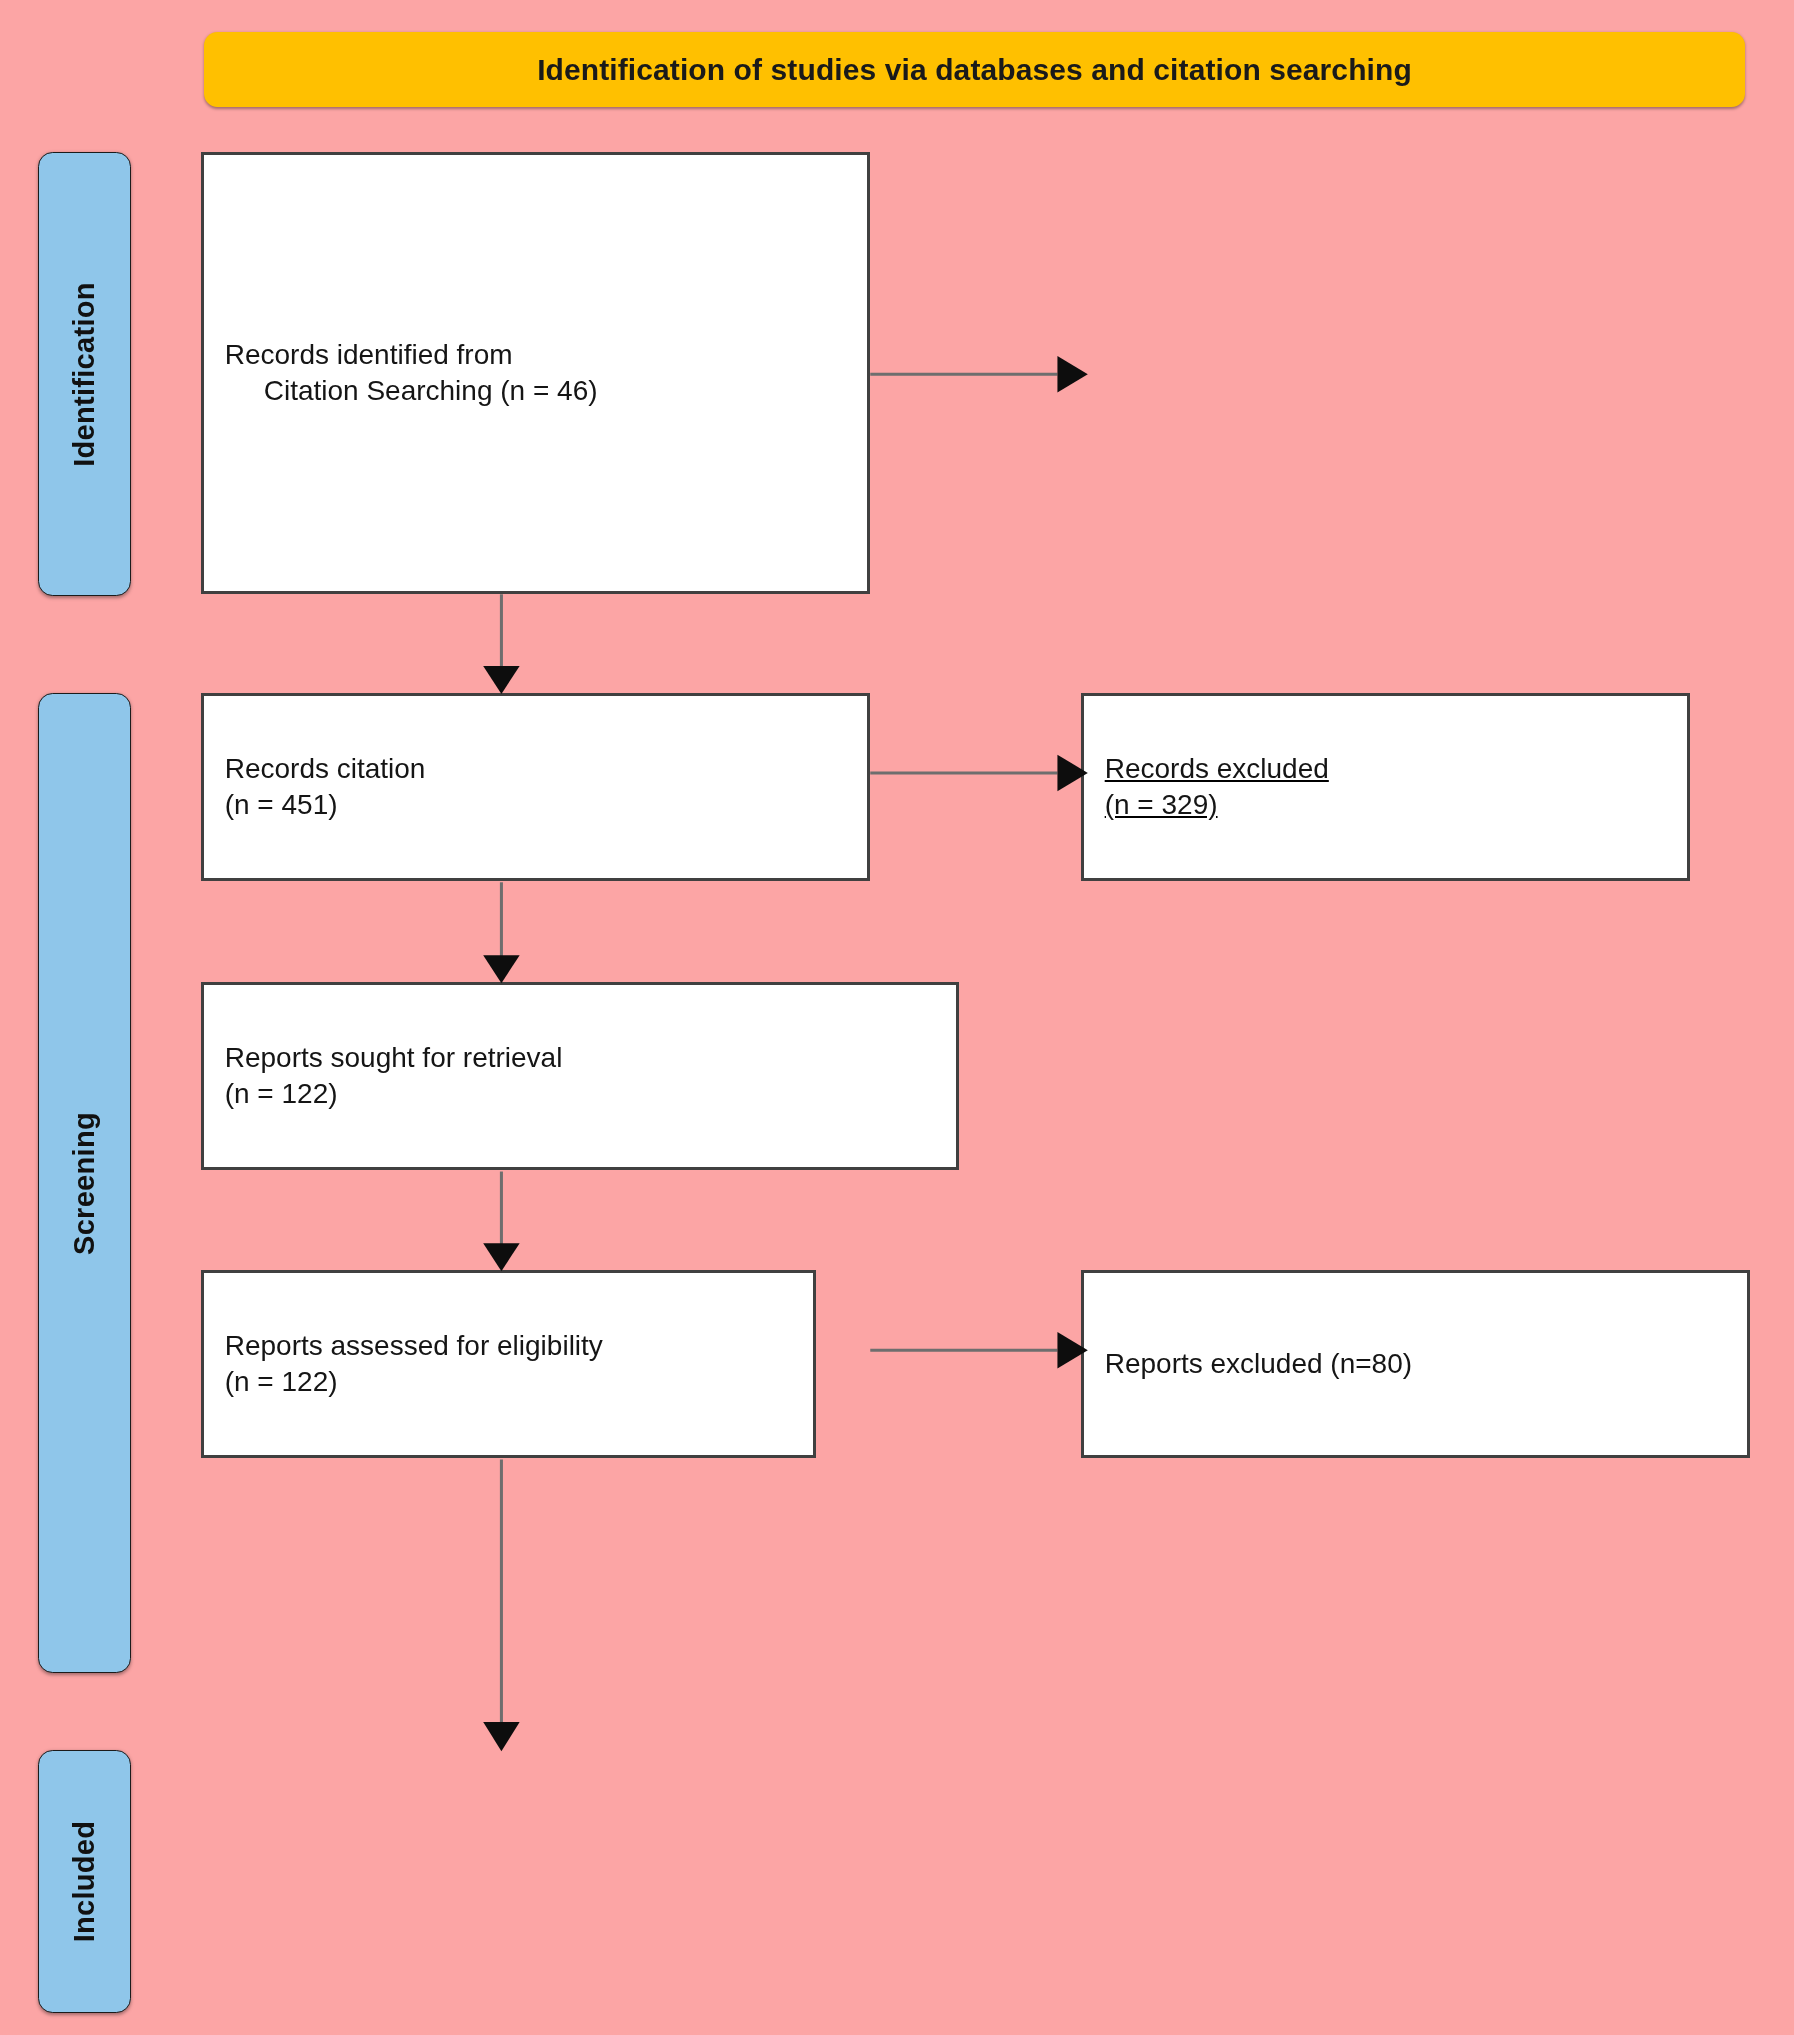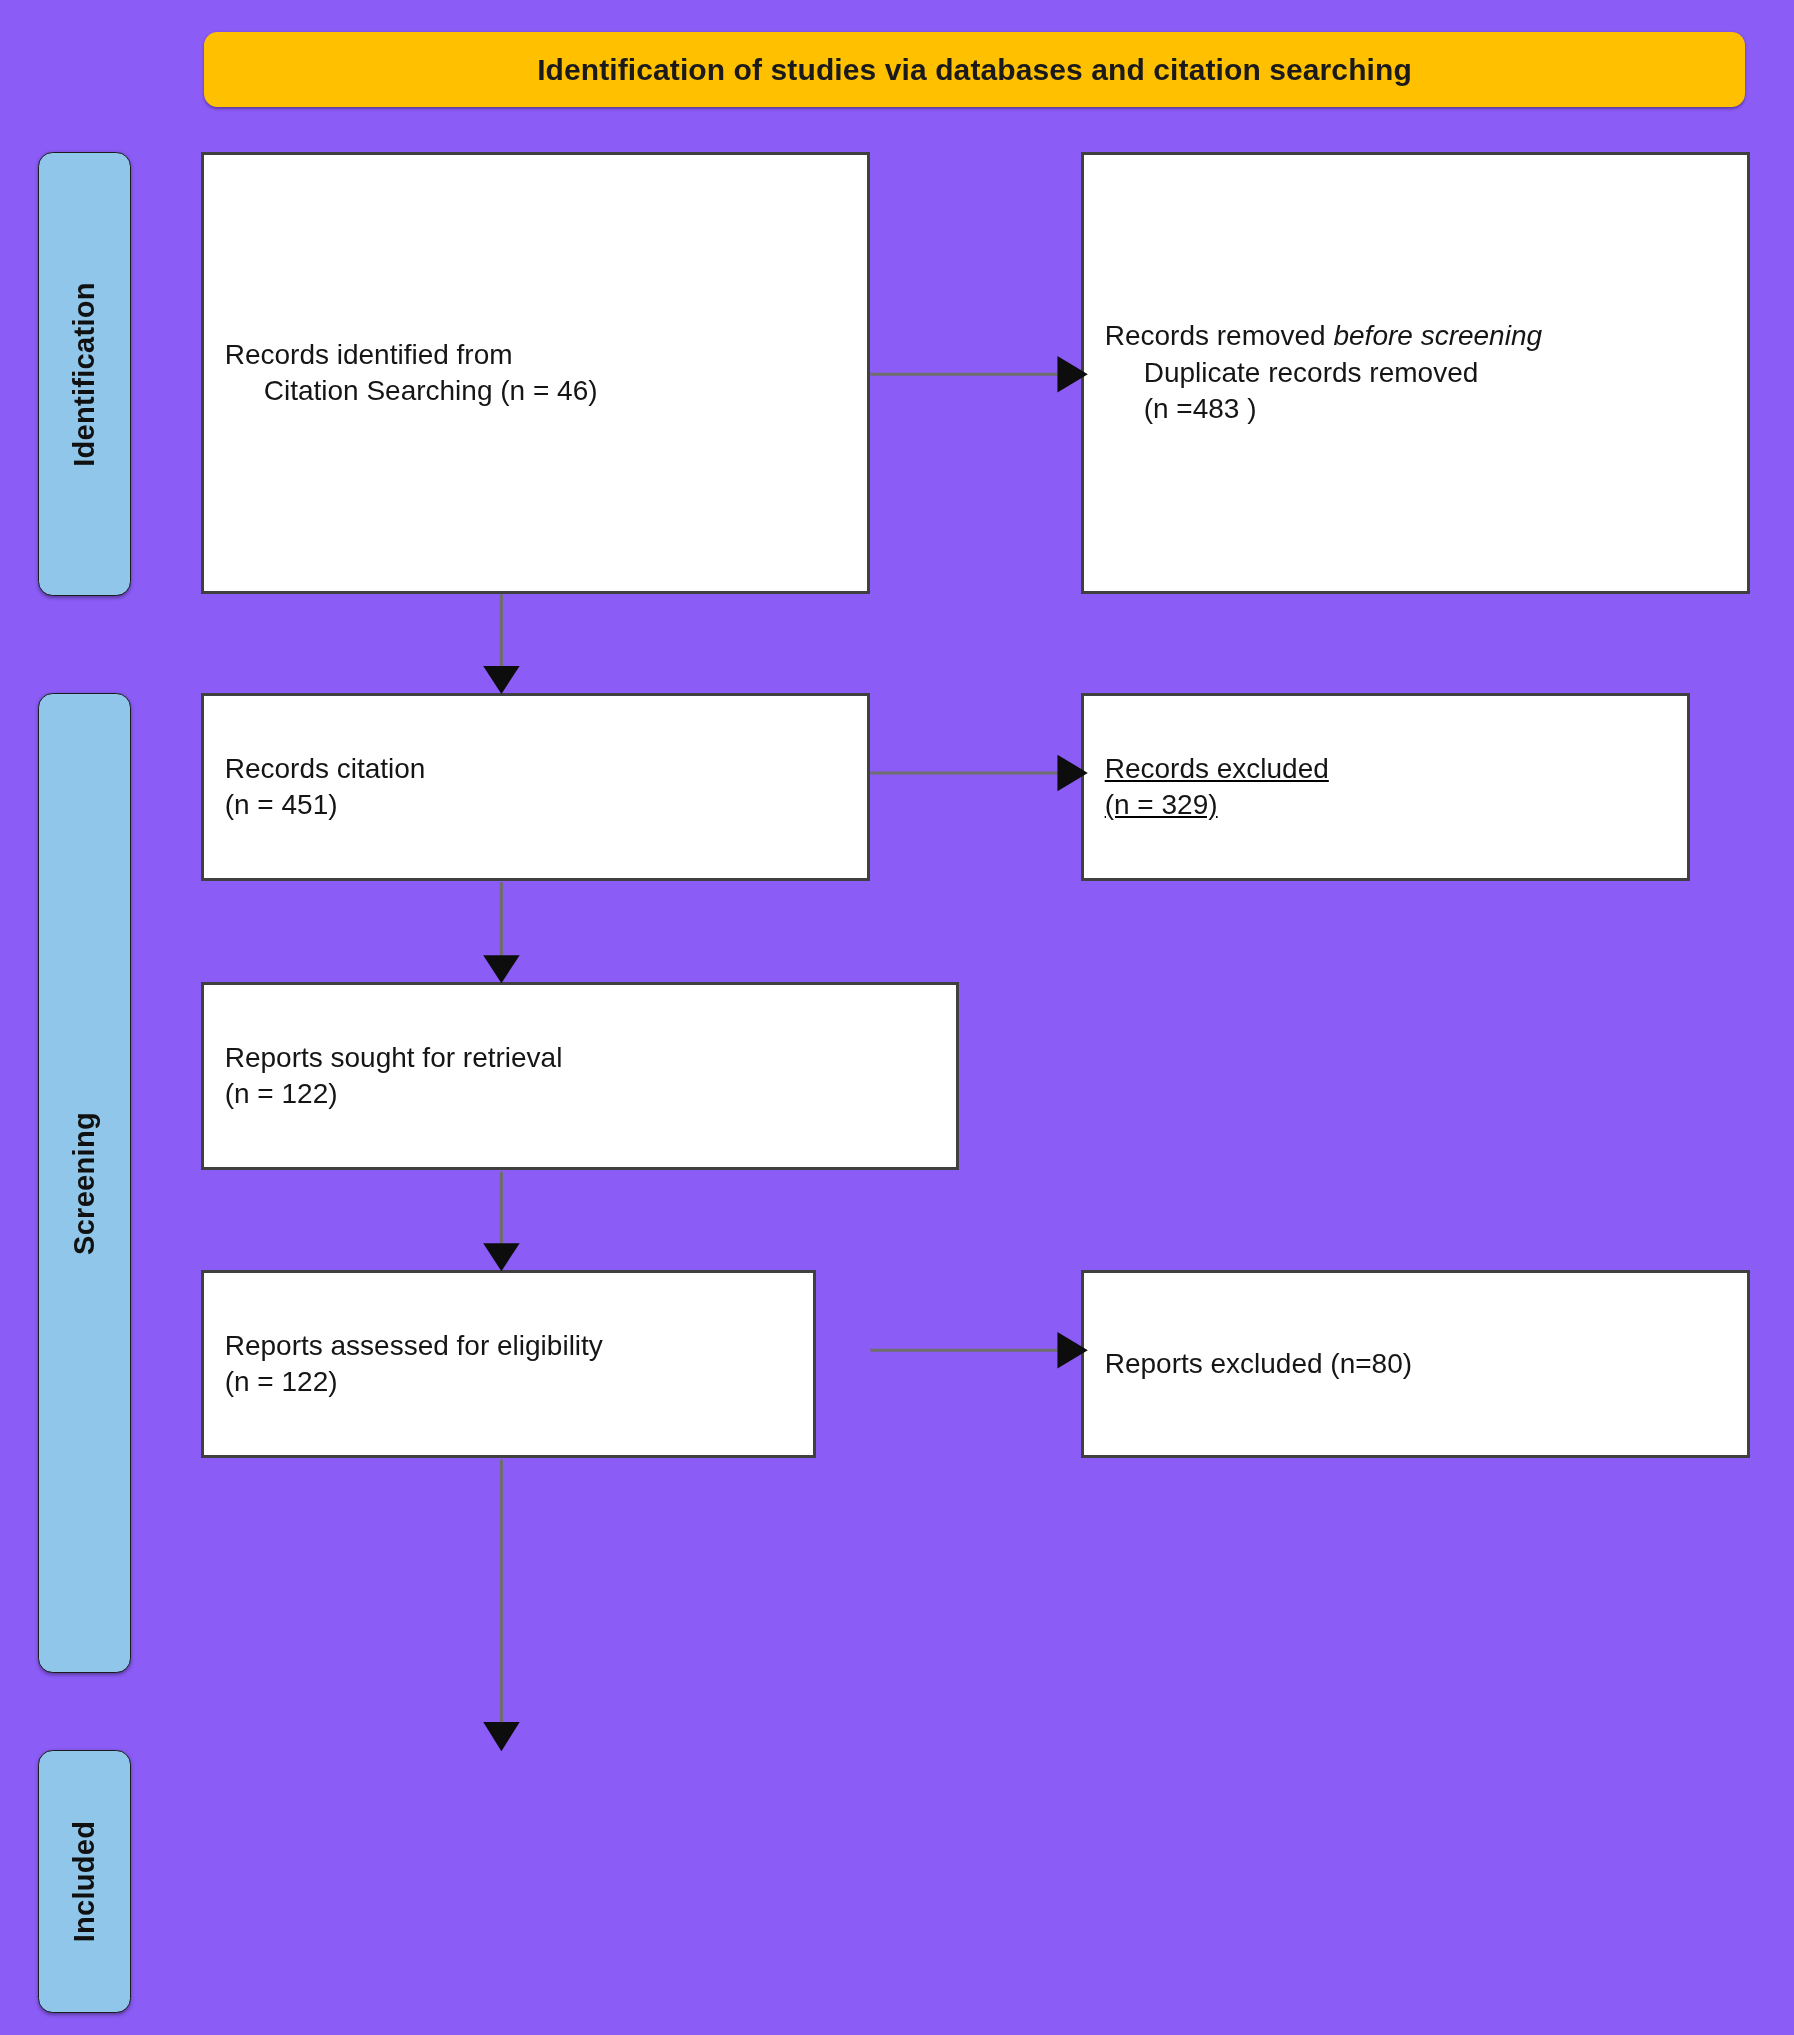--- a/index.html
+++ b/index.html
@@ -10,21 +10,21 @@
   }
   body {
     font-family: "Liberation Sans", sans-serif;
     -webkit-font-smoothing: antialiased;
   }
 
   #diagram {
     position: relative;
     width: 1794px;
     height: 2035px;
-    background: #8b5cf6;
+    background: #fca5a5;
     overflow: hidden;
   }
 
   
   .banner {
     position: absolute;
     left: 204px;
     top: 32px;
     width: 1541px;
     height: 75px;
@@ -154,27 +154,20 @@
   </div>
 
   <div class="box" id="box-assessed">
     <div class="box-body">
       <span>Reports assessed for eligibility</span><br>
       <span>(n = 122)</span>
     </div>
   </div>
 
 
-  <div class="box" id="box-removed">
-    <div class="box-body">
-      <span>Records removed </span><span class="ital">before screening</span>
-      <span class="indent">Duplicate records removed</span>
-      <span class="indent">(n =483 )</span>
-    </div>
-  </div>
 
   <div class="box" id="box-records-excluded">
     <div class="box-body">
       <span>Records excluded</span><br>
       <span>(n = 329)</span>
     </div>
   </div>
 
   <div class="box" id="box-reports-excluded">
     <div class="box-body">

